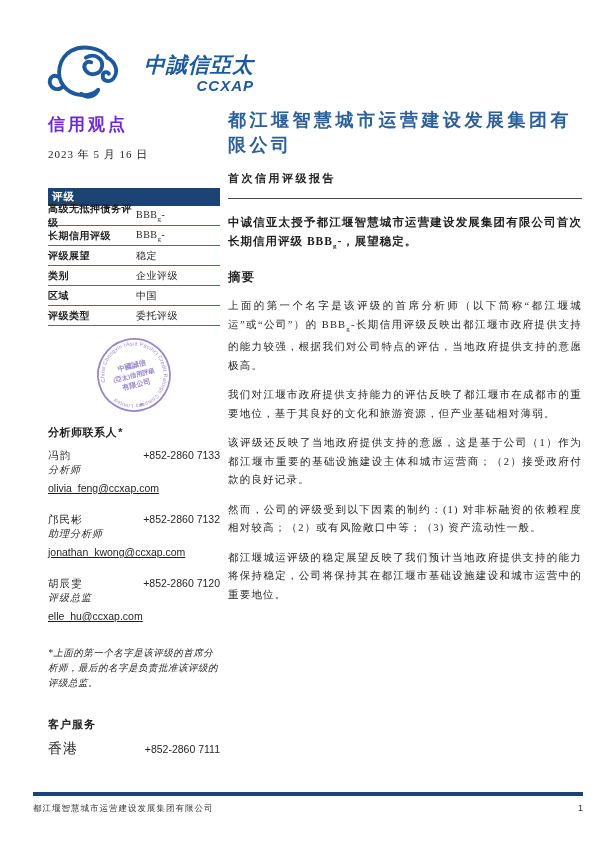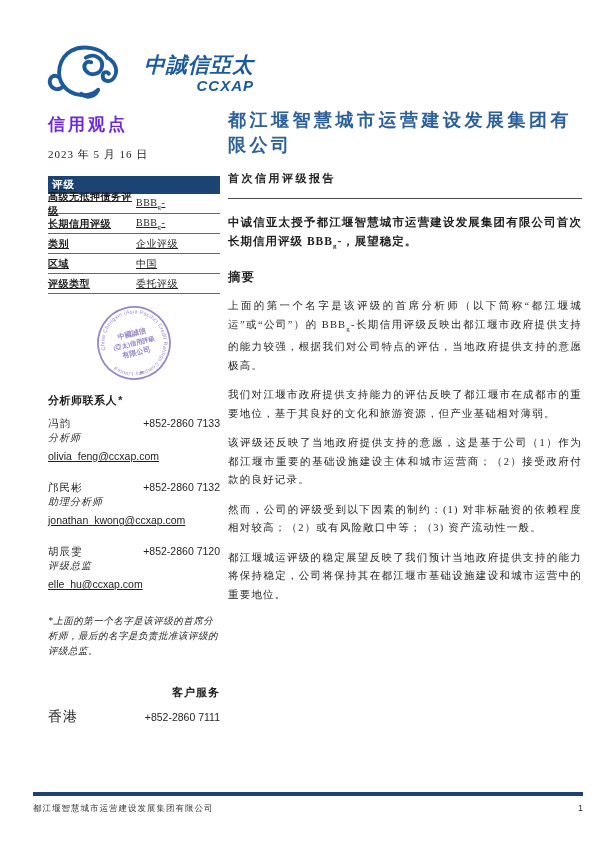--- a/index.html
+++ b/index.html
@@ -18,21 +18,21 @@
   .logo-cn { font-size:21px; font-weight:bold; color:#1d5a9b; letter-spacing:1px;
              font-family:"Liberation Sans","DejaVu Sans",sans-serif; }
   .logo-en { font-size:15px; font-weight:bold; color:#1d5a9b; text-align:right; margin-top:3px;
              font-family:"Liberation Sans","DejaVu Sans",sans-serif; letter-spacing:1px; }
 
   
   .left-col { position:absolute; left:48px; top:113px; width:172px; }
   .doc-type { font-size:17px; font-weight:bold; color:#6d28d9; letter-spacing:3px; }
   .doc-date { font-size:11px; margin-top:11px; letter-spacing:1px; }
 
-  .rating-table { margin-top:14px; width:100%; border-collapse:collapse;text-decoration:underline; }
+  .rating-table { margin-top:26px; width:100%; border-collapse:collapse; }
   .rating-table .thead { background:#1b4374; color:#ffffff; font-weight:bold;
       font-size:10.5px; padding:2px 0 2px 4px; letter-spacing:1px; }
   .rt-row { display:flex; align-items:center; height:19px; border-bottom:1px solid #3a72a8;
       font-size:10px; }
   .rt-label { width:88px; font-weight:bold; letter-spacing:0.5px; }
   .rt-value { letter-spacing:0.5px; }
   sub.rsub { font-size:7px; }
 
   .stamp-wrap { margin-top:9px; display:flex; justify-content:center; }
   .stamp { width:80px; height:80px; transform:rotate(-14deg); opacity:0.9; }
@@ -46,21 +46,21 @@
   .an-role { font-size:10px; font-style:italic; letter-spacing:1px; }
   .an-email { display:inline-block; font-size:10.5px; margin-top:5px; text-decoration:underline;
       color:#1f1f1f; font-family:"Liberation Sans","DejaVu Sans",sans-serif; }
   .an-gap { height:8px; }
 
   .footnote { margin-top:22px; font-size:9.5px; font-style:italic; line-height:15px;
       letter-spacing:0.5px; }
 
   .client-svc { margin-top:26px; }
   .cs-heading { font-size:11px; font-weight:bold; letter-spacing:1px;
-      font-family:"Liberation Sans","DejaVu Sans",sans-serif;text-align:right; }
+      font-family:"Liberation Sans","DejaVu Sans",sans-serif; }
   .cs-row { display:flex; justify-content:space-between; margin-top:8px; align-items:baseline; }
   .cs-loc { font-size:14px; letter-spacing:1px; }
   .cs-phone { font-size:10.5px; font-family:"Liberation Sans","DejaVu Sans",sans-serif; }
 
   
   .right-col { position:absolute; left:228px; top:108px; width:354px; }
   .report-title { font-size:18px; font-weight:bold; color:#2d6098; letter-spacing:3.5px;
       line-height:25px; }
   .report-subtitle { margin-top:13px; font-size:11px; font-weight:bold; letter-spacing:2.5px;
       color:#222222; }
@@ -107,20 +107,24 @@
     <div class="rating-table">
       <div class="thead">评级</div>
 
       <div class="rt-row">
         <span class="rt-label">高级无抵押债务评级</span>
         <span class="rt-value"><span>BBB</span><sub class="rsub">g</sub><span>-</span></span>
       </div>
       <div class="rt-row">
         <span class="rt-label">长期信用评级</span>
         <span class="rt-value"><span>BBB</span><sub class="rsub">g</sub><span>-</span></span>
+      </div>
+      <div class="rt-row">
+        <span class="rt-label">评级展望</span>
+        <span class="rt-value">稳定</span>
       </div>
       <div class="rt-row">
         <span class="rt-label">类别</span>
         <span class="rt-value">企业评级</span>
       </div>
       <div class="rt-row">
         <span class="rt-label">区域</span>
         <span class="rt-value">中国</span>
       </div>
       <div class="rt-row">

